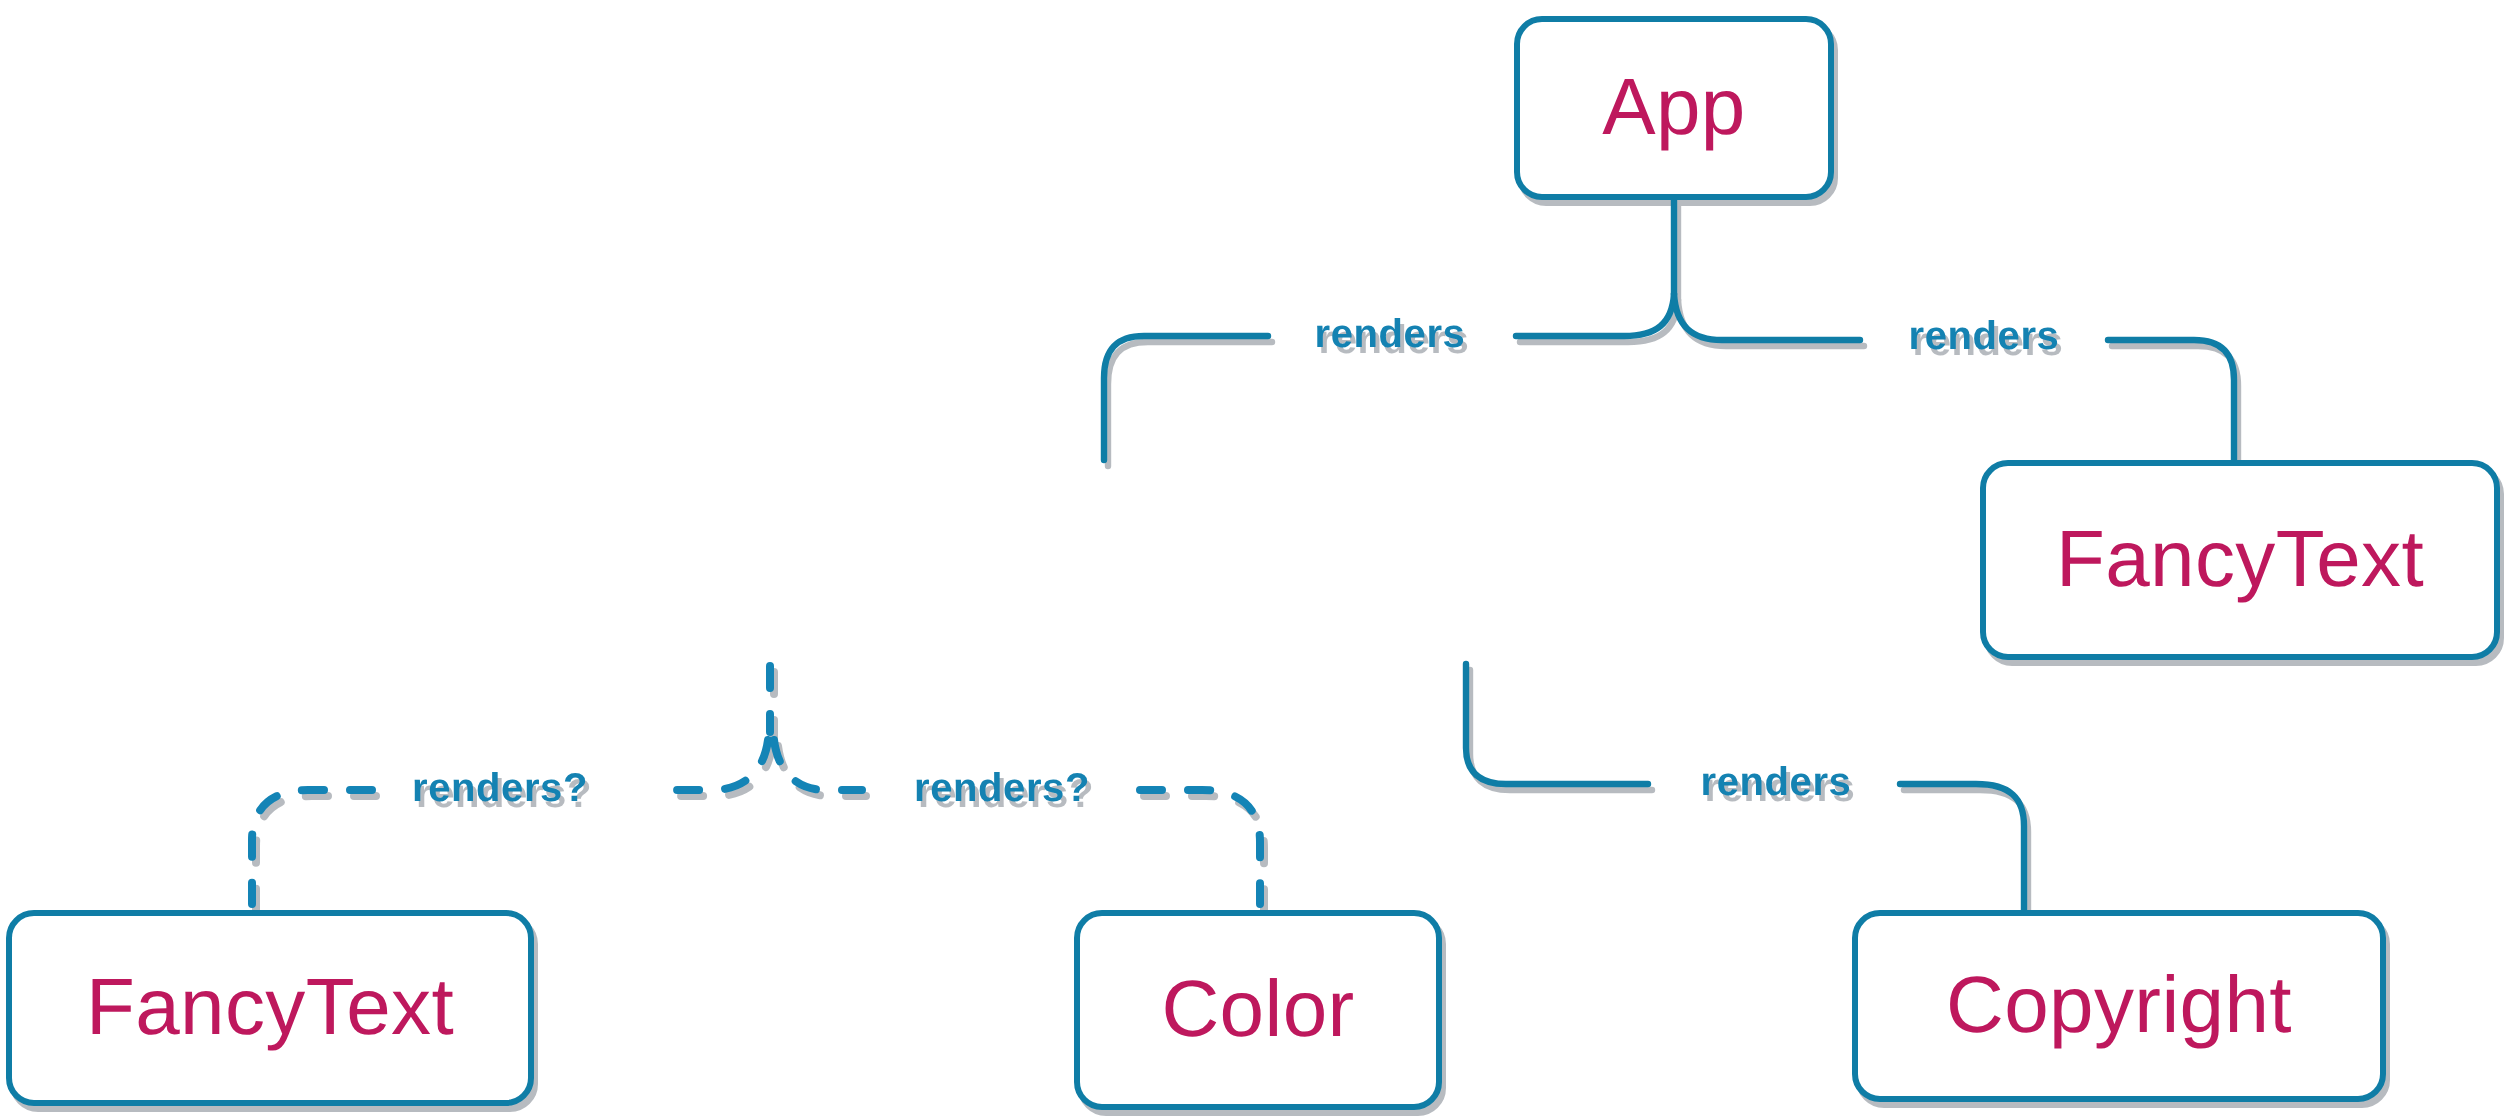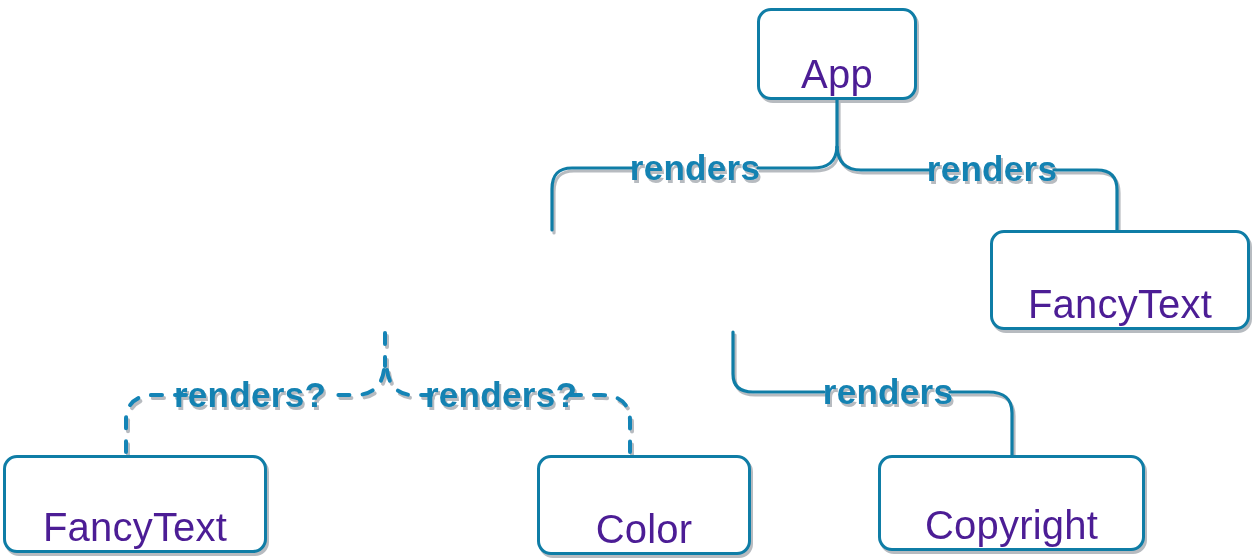--- a/index.html
+++ b/index.html
@@ -40,33 +40,33 @@
     stroke-width: 4;
     stroke-dasharray: 11 13;
   }
   .node {
     position: absolute;
     box-sizing: border-box;
     background: #ffffff;
     border: 3px solid #0f7da6;
     border-radius: 14px;
     display: flex;
-    align-items: flex-end;
+    align-items: center;
     justify-content: center;
-    color: #4c1d95;
+    color: #be185d;
     font-size: 40px;
     font-weight: 500;
     letter-spacing: 0.2px;
     white-space: nowrap;
   }
   .edge-label {
     position: absolute;
     transform: translate(-50%, -50%);
     color: #1482b2;
-    font-size: 35px;
+    font-size: 20px;
     font-weight: 600;
     white-space: nowrap;
     letter-spacing: 0.3px;
   }
 </style>
 </head>
 <body>
 
 <div class="stage">
   <div class="diagram">
@@ -105,22 +105,22 @@
 
 
     <div class="node" style="left:990px; top:230px; width:260px; height:100px;">
       <span>FancyText</span>
     </div>
 
     <div class="node" style="left:3px; top:455px; width:264px; height:98px;">
       <span>FancyText</span>
     </div>
 
-    <div class="node" style="left:537px; top:455px; width:214px; height:100px;">
+    <div class="node" style="left:537px; top:455px; width:184px; height:100px;">
       <span>Color</span>
     </div>
 
-    <div class="node" style="left:878px; top:455px; width:267px; height:96px;">
+    <div class="node" style="left:926px; top:455px; width:267px; height:96px;">
       <span>Copyright</span>
     </div>
 
   </div>
 </div>
 
 </body></html>

